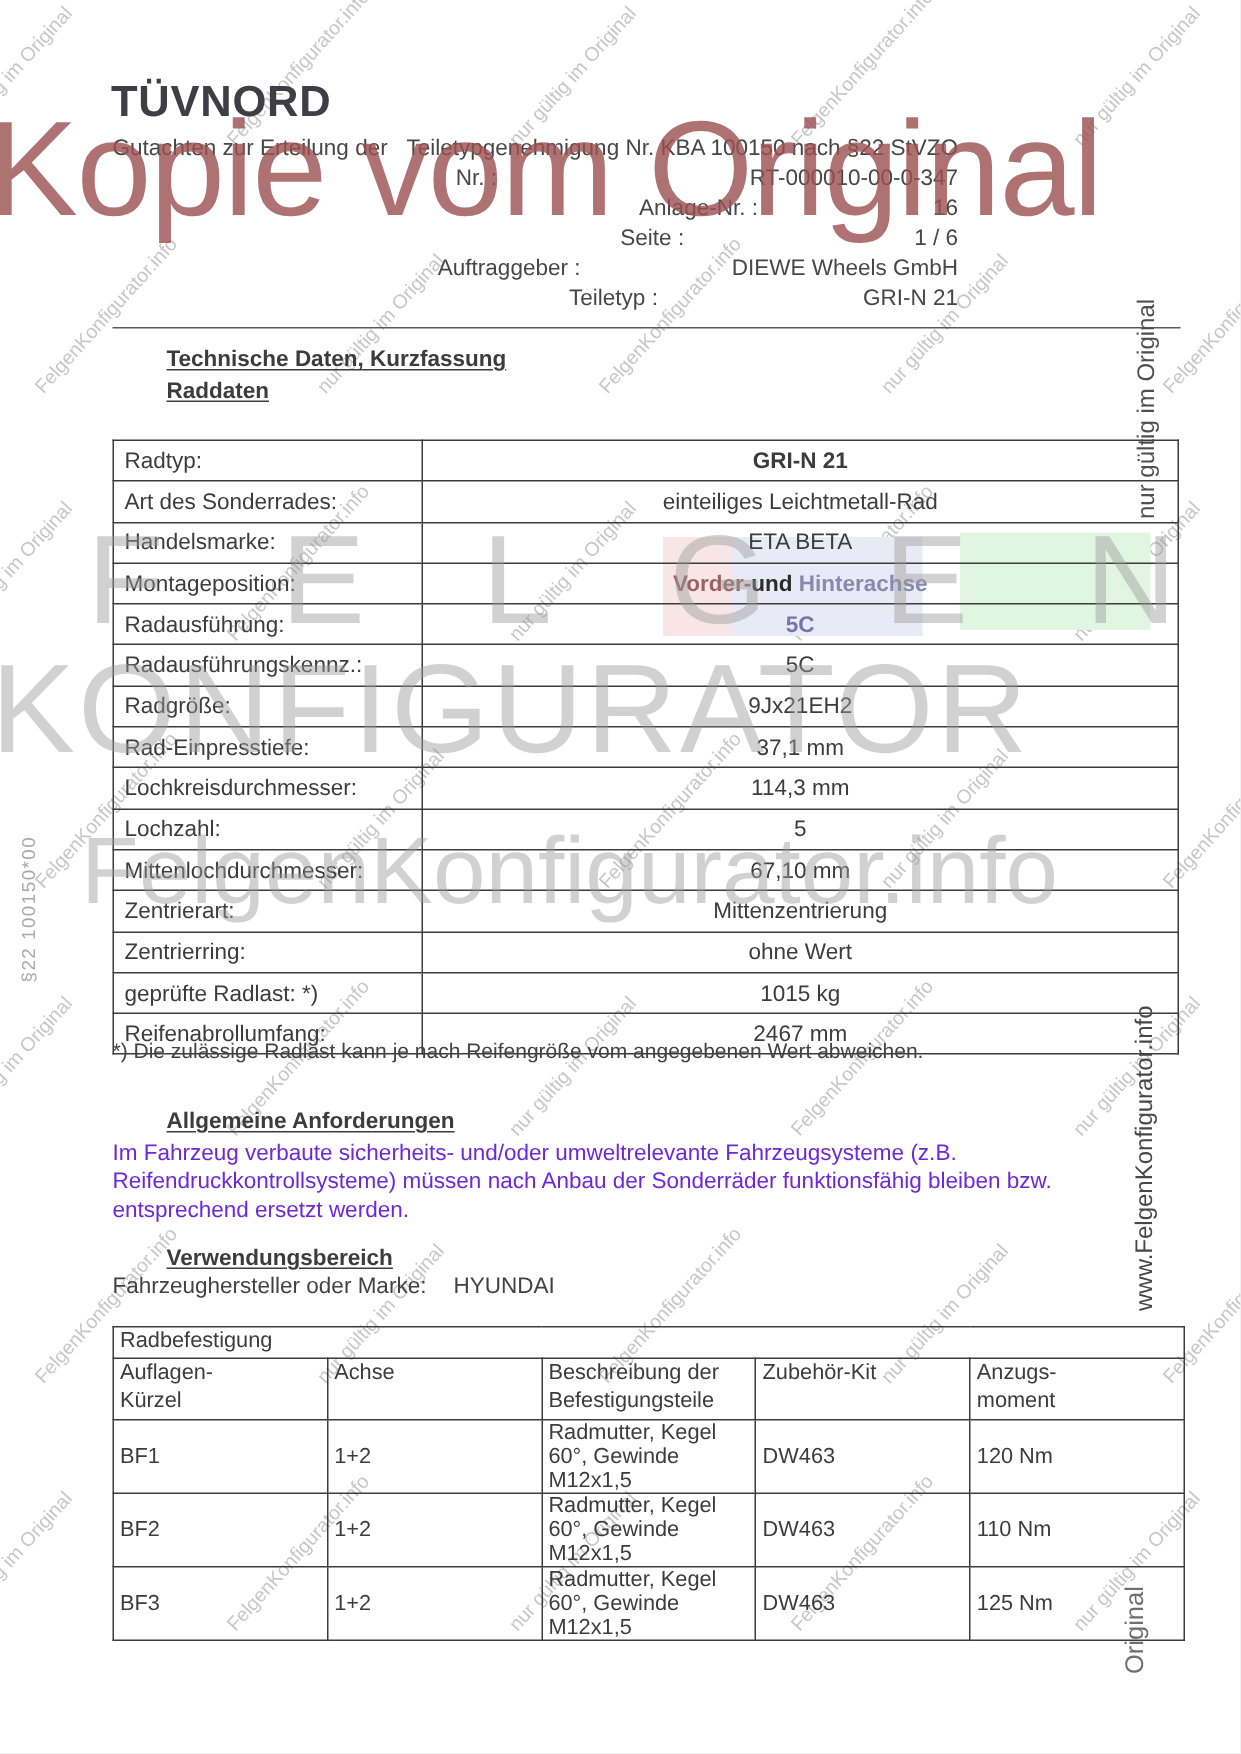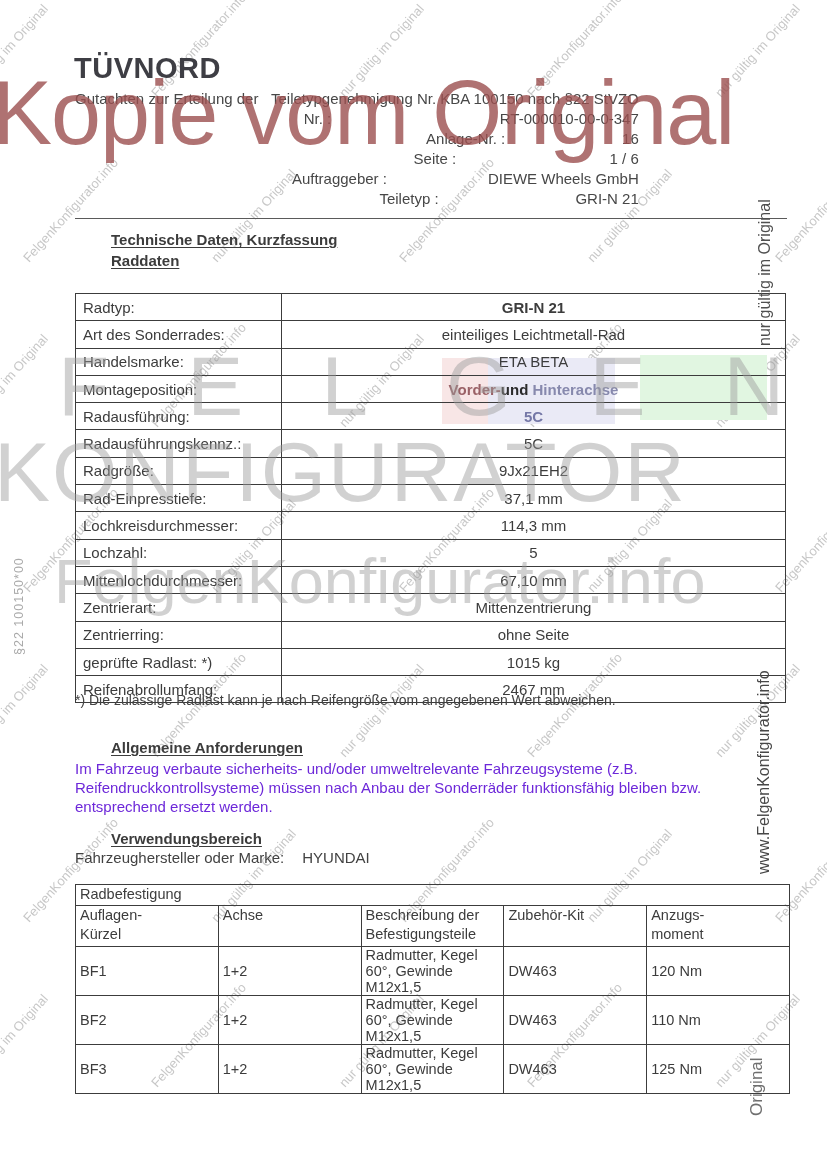--- a/index.html
+++ b/index.html
@@ -194,21 +194,21 @@
           <tr>
             <td class="lab">Mittenlochdurchmesser:</td>
             <td class="val">67,10 mm</td>
           </tr>
           <tr>
             <td class="lab">Zentrierart:</td>
             <td class="val">Mittenzentrierung</td>
           </tr>
           <tr>
             <td class="lab">Zentrierring:</td>
-            <td class="val">ohne Seite</td>
+            <td class="val">ohne Wert</td>
           </tr>
           <tr>
             <td class="lab">geprüfte Radlast: *)</td>
             <td class="val">1015 kg</td>
           </tr>
           <tr>
             <td class="lab">Reifenabrollumfang:</td>
             <td class="val">2467 mm</td>
           </tr>
         </tbody>

